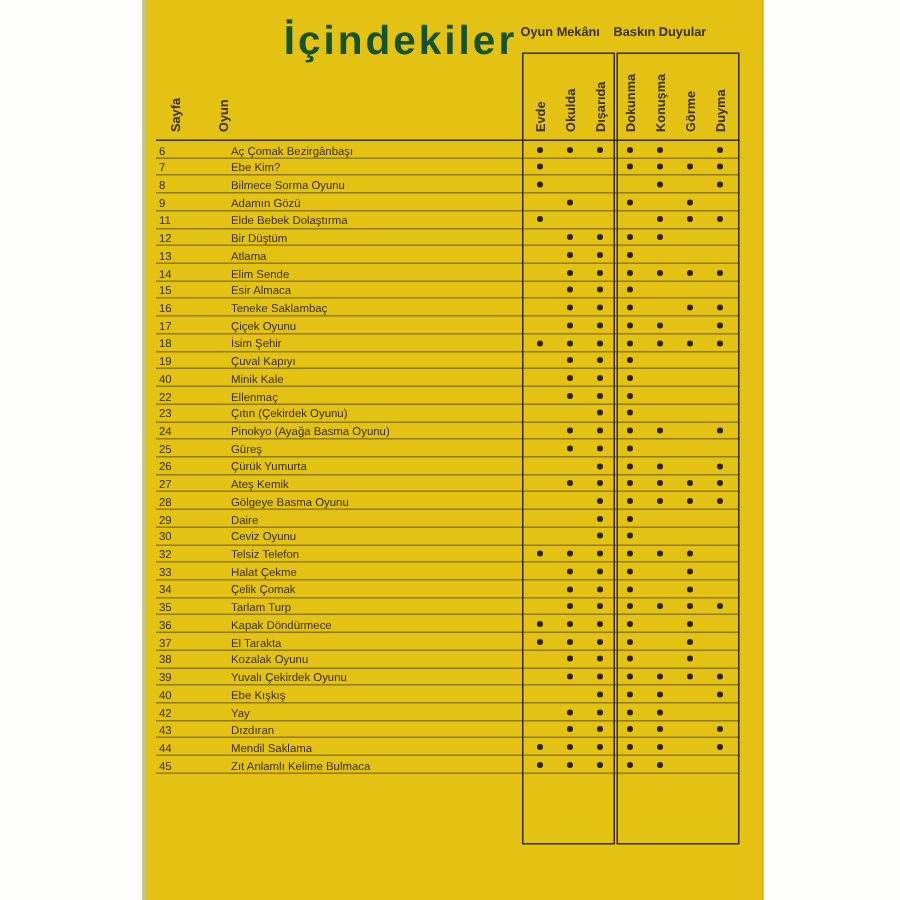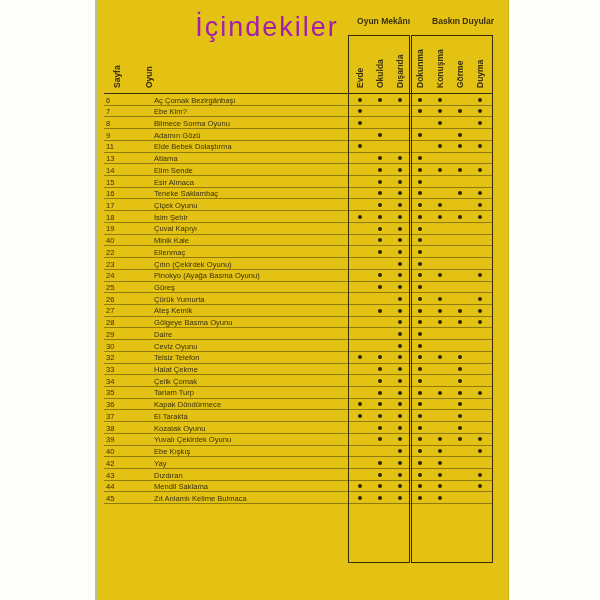--- a/index.html
+++ b/index.html
@@ -11,28 +11,28 @@
   .page{
     position:absolute;left:95px;top:0;width:414px;height:600px;
     background:#e4c214;
     border-left:2px solid #b7c29e;
     border-right:1px solid #cdb011;
     box-sizing:border-box;
   }
   .title{
     position:absolute;left:70px;top:12px;width:200px;
     text-align:center;
-    font-size:27px;font-weight:normal;letter-spacing:2px;
-    color:#a21caf;
+    font-size:27px;font-weight:bold;letter-spacing:2px;
+    color:#14532d;
     white-space:nowrap;
   }
   .group-label{
     position:absolute;top:16px;height:12px;
     font-size:8.5px;font-weight:bold;color:#3a3009;
-    text-align:right;white-space:nowrap;
+    text-align:left;white-space:nowrap;
   }
   .g1{left:250px;width:63px;}
   .g2{left:312px;width:85px;}
   .box{
     position:absolute;top:35px;height:528px;
     border:1.5px solid #352b08;box-sizing:border-box;
   }
   .box1{left:251px;width:62px;}
   .box2{left:314px;width:82px;}
   .vhead{
@@ -130,20 +130,28 @@
       </div>
       <div class="row">
         <span class="pnum">11</span>
         <span class="gname">Elde Bebek Dolaştırma</span>
         <span class="dot" style="left: 254px;"></span>
         <span class="dot" style="left: 334px;"></span>
         <span class="dot" style="left: 354px;"></span>
         <span class="dot" style="left: 374px;"></span>
       </div>
       <div class="row">
+        <span class="pnum">12</span>
+        <span class="gname">Bir Düştüm</span>
+        <span class="dot" style="left: 274px;"></span>
+        <span class="dot" style="left: 294px;"></span>
+        <span class="dot" style="left: 314px;"></span>
+        <span class="dot" style="left: 334px;"></span>
+      </div>
+      <div class="row">
         <span class="pnum">13</span>
         <span class="gname">Atlama</span>
         <span class="dot" style="left: 274px;"></span>
         <span class="dot" style="left: 294px;"></span>
         <span class="dot" style="left: 314px;"></span>
       </div>
       <div class="row">
         <span class="pnum">14</span>
         <span class="gname">Elim Sende</span>
         <span class="dot" style="left: 274px;"></span>

